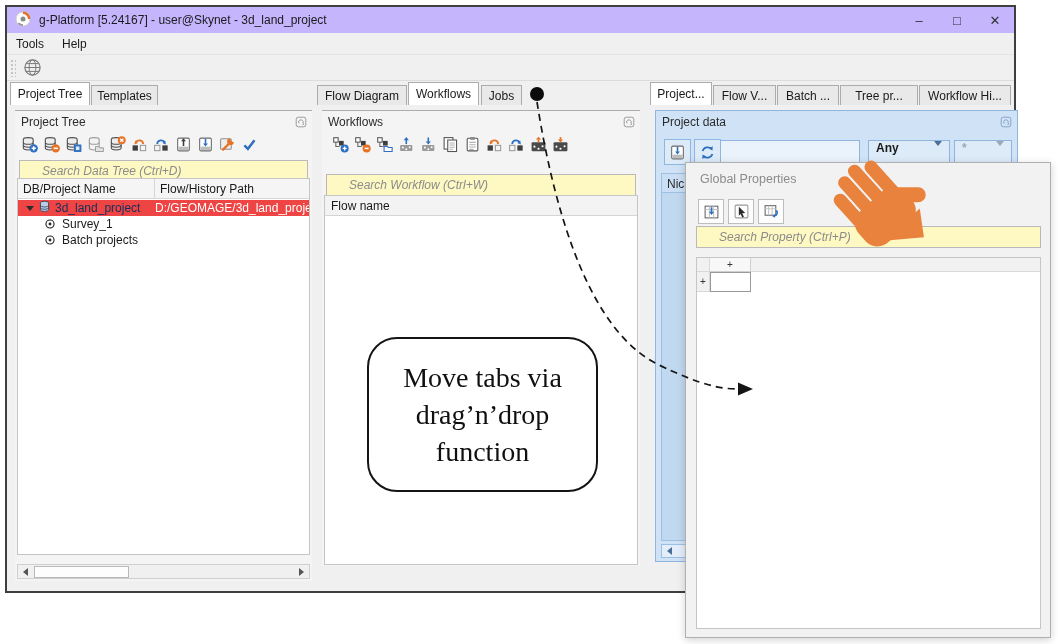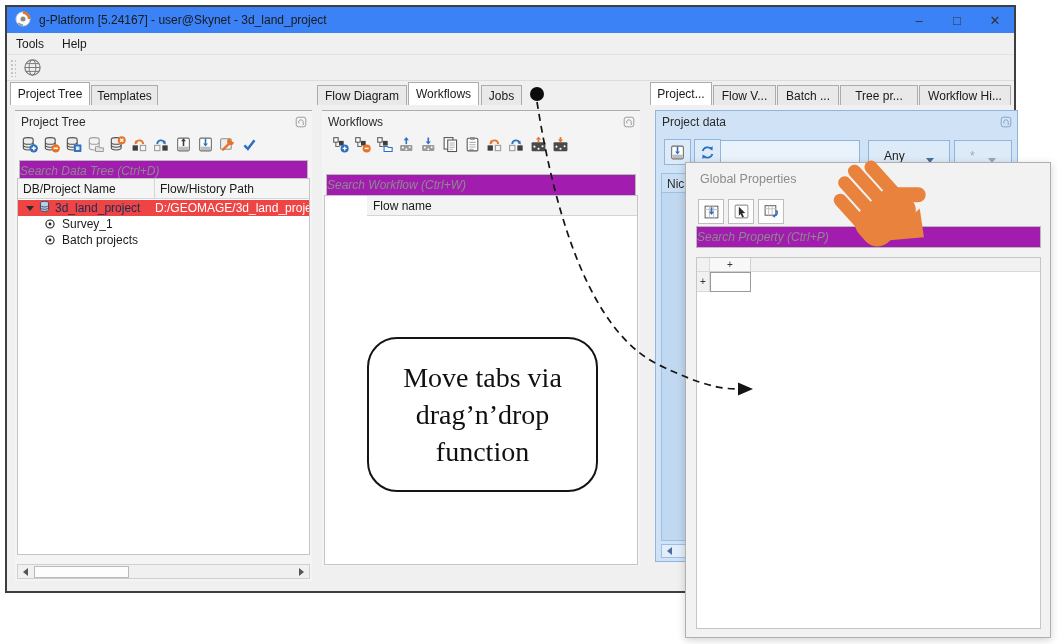--- a/index.html
+++ b/index.html
@@ -2,21 +2,21 @@
 <html><head>
 <meta charset="utf-8">
 <style>
   * { margin:0; padding:0; box-sizing:border-box; }
   html,body { width:1058px; height:644px; background:#fff; overflow:hidden;
               font-family:"Liberation Sans", sans-serif; font-size:12px; color:#1a1a1a; }
 
   
   .main-window { position:absolute; left:5px; top:5px; width:1011px; height:588px;
                  background:#f0f0f0; border:2px solid #3f3f3f; z-index:1; }
-  .titlebar { position:absolute; left:0; top:0; width:100%; height:26px; background:#3b82f6;
+  .titlebar { position:absolute; left:0; top:0; width:100%; height:26px; background:#c4b5fd;
               display:flex; align-items:center; }
   .titlebar .app-logo { margin-left:8px; }
   .titlebar .title-text { margin-left:8px; color:#1a1a1a; }
   .win-controls { position:absolute; right:0; top:0; height:26px; display:flex; }
   .win-btn { width:38px; height:26px; display:flex; align-items:center; justify-content:center;
              color:#333; font-size:13px; }
   .menubar { position:absolute; left:0; top:26px; width:100%; height:22px; background:#f0f0f0;
              display:flex; align-items:center; border-bottom:1px solid #e3e3e3; }
   .menu-item { padding:3px 9px; }
   .main-toolbar { position:absolute; left:0; top:48px; width:100%; height:26px; background:#f0f0f0;
@@ -29,22 +29,22 @@
          border-bottom:none; display:flex; align-items:center; justify-content:center; z-index:2; }
   .tab.active { top:75px; height:23px; background:#fff; z-index:3; }
 
   
   .panel { position:absolute; border-top:1px solid #acacac; background:#f4f4f4; }
   .panel-header { position:absolute; left:0; top:0; width:100%; height:22px;
                   display:flex; align-items:center; padding-left:6px; color:#2b2b2b; }
   .float-btn { position:absolute; right:4px; top:4px; width:14px; height:14px; }
   .icon-row { position:absolute; left:4px; top:23px; height:20px; display:flex; gap:2px; }
   .tb { width:20px; height:20px; display:flex; align-items:center; justify-content:center; }
-  .search-input { position:absolute; height:22px; border:1px solid #b9b9b9; background:#a21caf;
-                  padding:0 0; font-size:12px; font-family:"Liberation Sans", sans-serif; }
+  .search-input { position:absolute; height:22px; border:1px solid #b9b9b9; background:#fef9c3;
+                  padding:0 22px; font-size:12px; font-family:"Liberation Sans", sans-serif; }
   .search-input::placeholder { color:#8b8b8b; font-style:italic; }
 
   
   .left-panel  { left:8px;  top:103px; width:297px; height:471px; }
   .mid-panel   { left:315px; top:103px; width:318px; height:456px; }
   .right-panel { left:648px; top:103px; width:363px; height:452px;
                  background:#cfe2f6; border:1px solid #8fb6e0; }
 
   .tree-box { position:absolute; left:2px; top:67px; width:293px; height:377px;
               background:#fff; border:1px solid #c5c5c5; }
@@ -62,29 +62,29 @@
   .hscroll { position:absolute; left:2px; width:293px; height:15px; background:#f0f0f0;
              border:1px solid #cfcfcf; display:flex; align-items:center; }
   .sb-arrow { width:15px; height:13px; display:flex; align-items:center; justify-content:center; }
   .tri-l { width:0;height:0;border-top:4px solid transparent;border-bottom:4px solid transparent;border-right:5px solid #555; }
   .tri-r { width:0;height:0;border-top:4px solid transparent;border-bottom:4px solid transparent;border-left:5px solid #555; }
   .sb-thumb { position:absolute; left:16px; width:95px; height:12px; background:#fdfdfd; border:1px solid #b9b9b9; }
 
   
   .flow-box { position:absolute; left:2px; top:84px; width:314px; height:370px;
               background:#fff; border:1px solid #c5c5c5; }
-  .flow-head { height:20px; background:#f3f3f3; border-bottom:1px solid #d5d5d5; padding:3px 0 0 6px;margin-left:42px; }
+  .flow-head { height:20px; background:#f3f3f3; border-bottom:1px solid #d5d5d5; padding:3px 0 0 6px; }
 
   
   .rp-btn { position:absolute; width:27px; height:26px; background:#ddebf9; border:1px solid #8fb6e0;
             display:flex; align-items:center; justify-content:center; }
   .rp-input { position:absolute; left:64px; top:29px; width:140px; height:24px;
               background:#eaf2fb; border:1px solid #8fb6e0; }
   .rp-select { position:absolute; top:29px; height:24px; background:#ddebf9; border:1px solid #8fb6e0;
-               display:flex; align-items:flex-end; padding:0 15px; }
+               display:flex; align-items:flex-start; padding:0 7px;font-weight:bold; }
   .rp-select .caret { margin-left:auto; width:0; height:0; border-left:4px solid transparent;
                       border-right:4px solid transparent; border-top:5px solid #4a6f99; }
   .rp-table { position:absolute; left:5px; top:62px; width:351px; height:368px;
               background:#c0d8f0; border:1px solid #9cc0e4; }
   .rp-colhead { width:120px; height:19px; background:#cbdff4; border-right:1px solid #9cc0e4;
                 border-bottom:1px solid #9cc0e4; padding:3px 0 0 5px; color:#2b2b2b; }
   .rp-hscroll { position:absolute; left:5px; top:433px; width:351px; height:14px; background:#e4eefa;
                 border:1px solid #9cc0e4; display:flex; align-items:center; }
 
   

